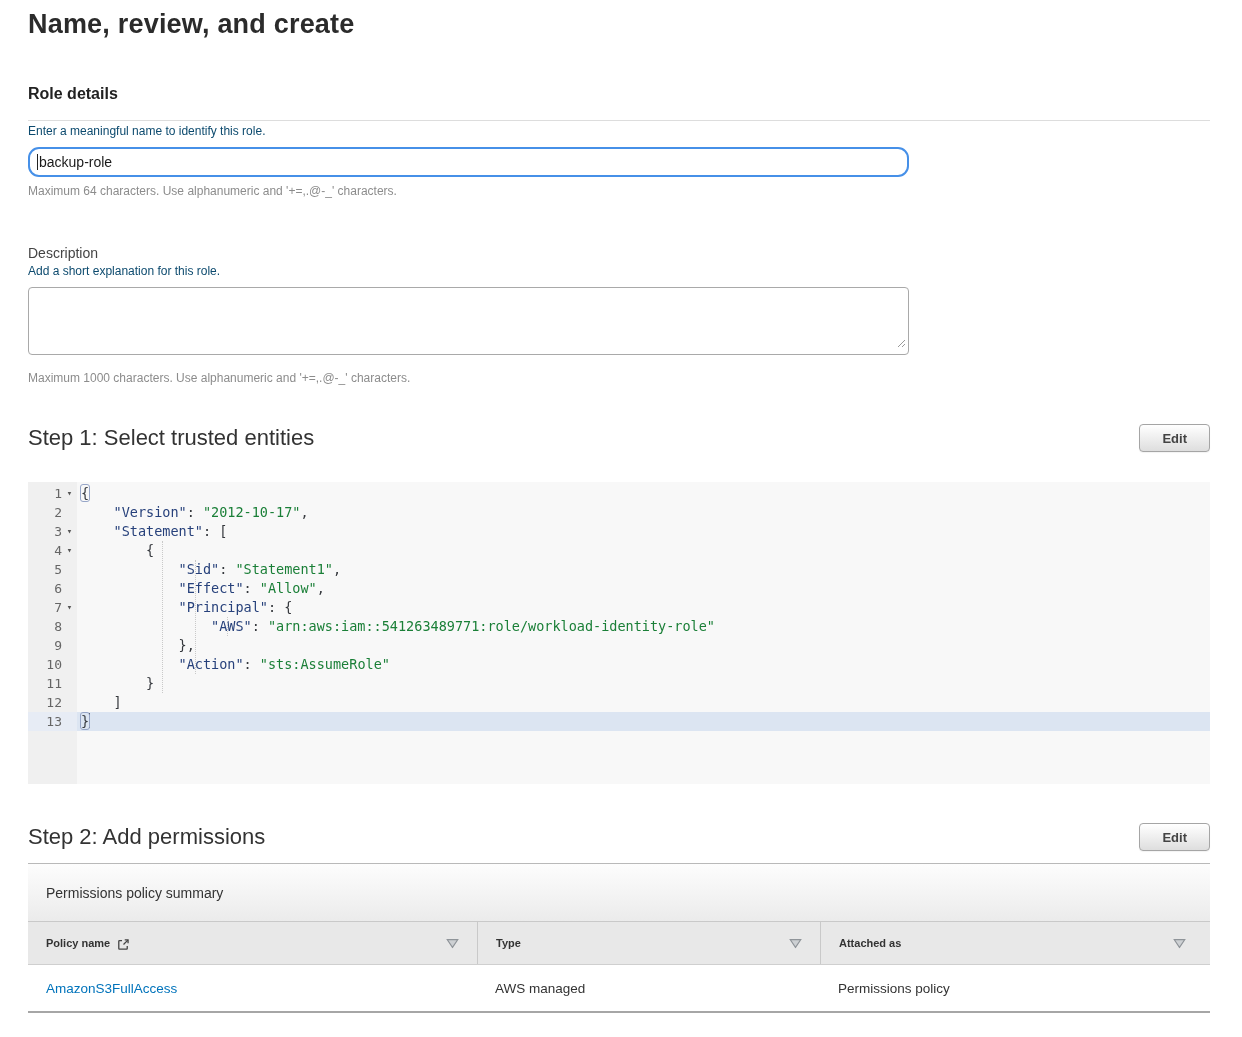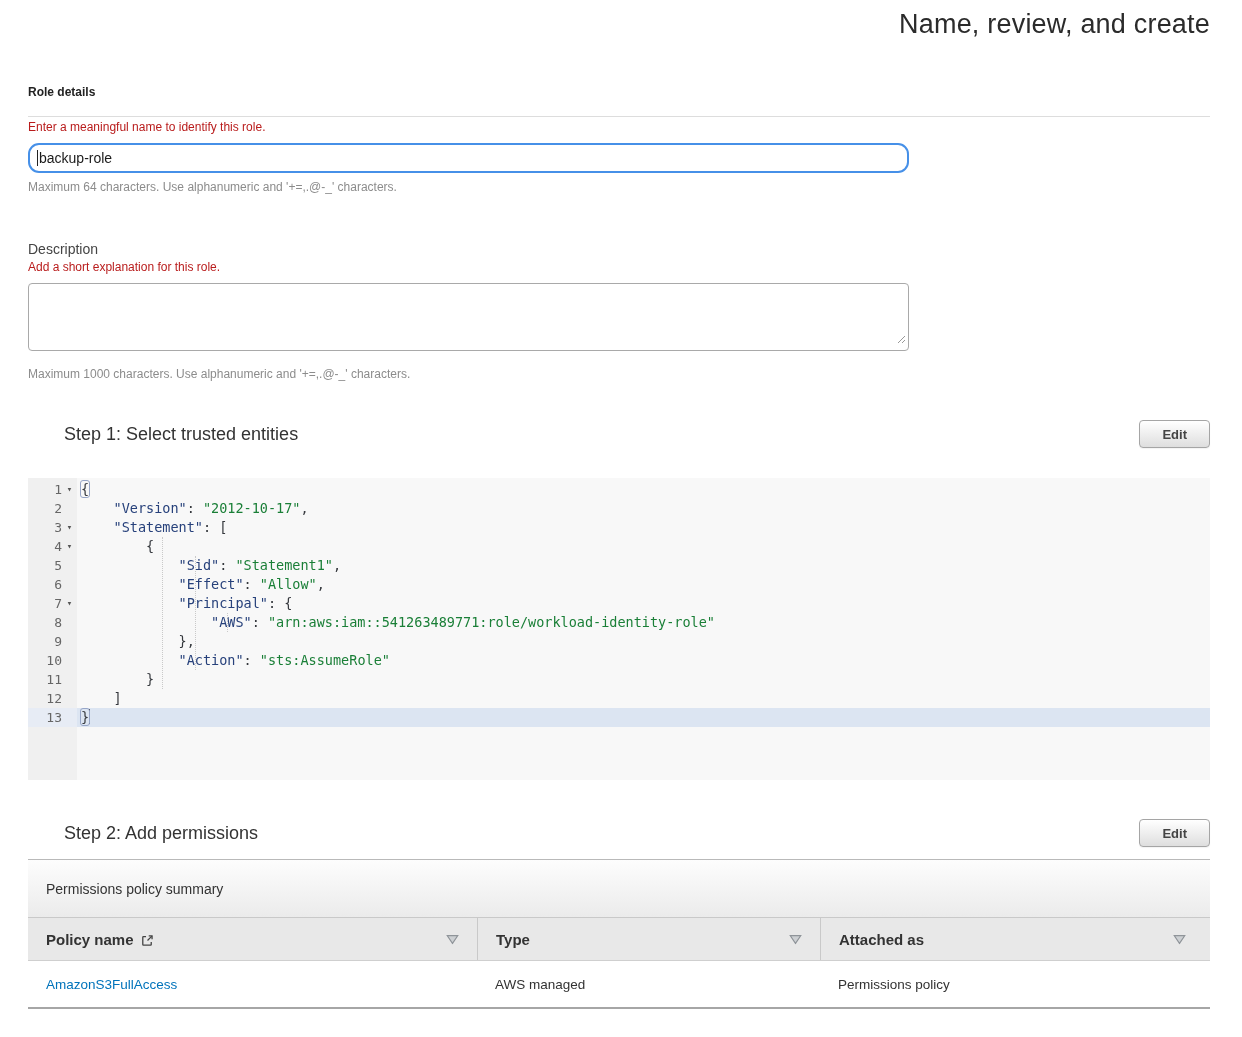--- a/index.html
+++ b/index.html
@@ -10,41 +10,41 @@
     --active-line:#dce5f2;
   }
   *{box-sizing:border-box;margin:0;padding:0;}
   html,body{background:#fff;}
   body{
     width:1242px;height:1037px;
     font-family:"Liberation Sans",sans-serif;
     color:#333;overflow:hidden;
   }
   .container{margin-left:28px;width:1182px;}
-  .page-title{font-size:27px;font-weight:400;color:#2b2b2b;padding-top:9px;letter-spacing:.2px;text-align:right;}
-  .h2{font-size:12px;font-weight:700;color:#222;margin-top:45px;}
+  .page-title{font-size:27px;font-weight:700;color:#2b2b2b;padding-top:9px;letter-spacing:.2px;}
+  .h2{font-size:16px;font-weight:700;color:#222;margin-top:45px;}
   .divider{border:none;border-top:1px solid #ddd;margin-top:17px;}
   .field-label{font-size:14px;color:#444;margin-top:21px;}
-  .field-help{font-size:12px;color:#b91c1c;margin-top:3px;}
+  .field-help{font-size:12px;color:#0c4a6e;margin-top:3px;}
   .field-constraint{font-size:12px;color:#8c8c8c;margin-top:7px;}
   .text-input{
     margin-top:9px;width:881px;height:30px;
     border:2px solid var(--input-focus);border-radius:11px;background:#fff;
     display:flex;align-items:center;padding-left:7px;font-size:14px;color:#1a1a1a;
   }
   .caret{display:inline-block;width:1px;height:16px;background:#222;margin-right:1px;}
   .textarea{
     margin-top:9px;width:881px;height:68px;position:relative;
     border:1px solid #a9a9a9;border-radius:4px;background:#fff;
   }
   .resize-handle{position:absolute;right:2px;bottom:2px;}
   .step-row{display:flex;justify-content:space-between;align-items:center;}
   .step1-row{margin-top:39px;}
   .step2-row{margin-top:39px;}
-  .step-heading{font-size:18px;font-weight:400;color:#333;margin-left:36px;}
+  .step-heading{font-size:22px;font-weight:400;color:#333;}
   .btn{
     min-width:68px;height:28px;padding:0 22px;
     font-family:"Liberation Sans",sans-serif;font-size:13px;font-weight:700;color:#444;
     background:linear-gradient(#ffffff,#dedede);
     border:1px solid #a5a5a5;border-radius:4px;cursor:pointer;
     box-shadow:0 1px 1px rgba(0,0,0,0.05);
   }
   
   .editor{
     margin-top:30px;width:1182px;height:302px;position:relative;
@@ -71,21 +71,21 @@
   .panel{margin-top:12px;border-top:1px solid #b9b9b9;}
   .panel-header{
     height:58px;display:flex;align-items:center;padding-left:18px;
     background:linear-gradient(#fdfdfd,#ebebeb);
     border-bottom:1px solid #c9c9c9;
     font-size:14px;color:#333;
   }
   .thead{display:flex;height:43px;background:#e8e8e8;border-bottom:1px solid #cfcfcf;}
   .th{
     display:flex;align-items:center;position:relative;
-    font-size:15px;font-weight:700;color:#333;padding-left:18px;
+    font-size:11px;font-weight:700;color:#333;padding-left:18px;
   }
   .th + .th{border-left:1px solid #c9c9c9;}
   .th .thl{margin-right:7px;}
   .th .filter{position:absolute;right:18px;top:50%;transform:translateY(-44%);line-height:0;cursor:pointer;}
   .c0{width:449px;}
   .c1{width:343px;}
   .c2{width:384px;}
   .tbody{border-bottom:2px solid #a6a6a6;}
   .tr{display:flex;height:46px;background:#fff;}
   .td{display:flex;align-items:center;padding-left:18px;font-size:13.5px;color:#333;}

